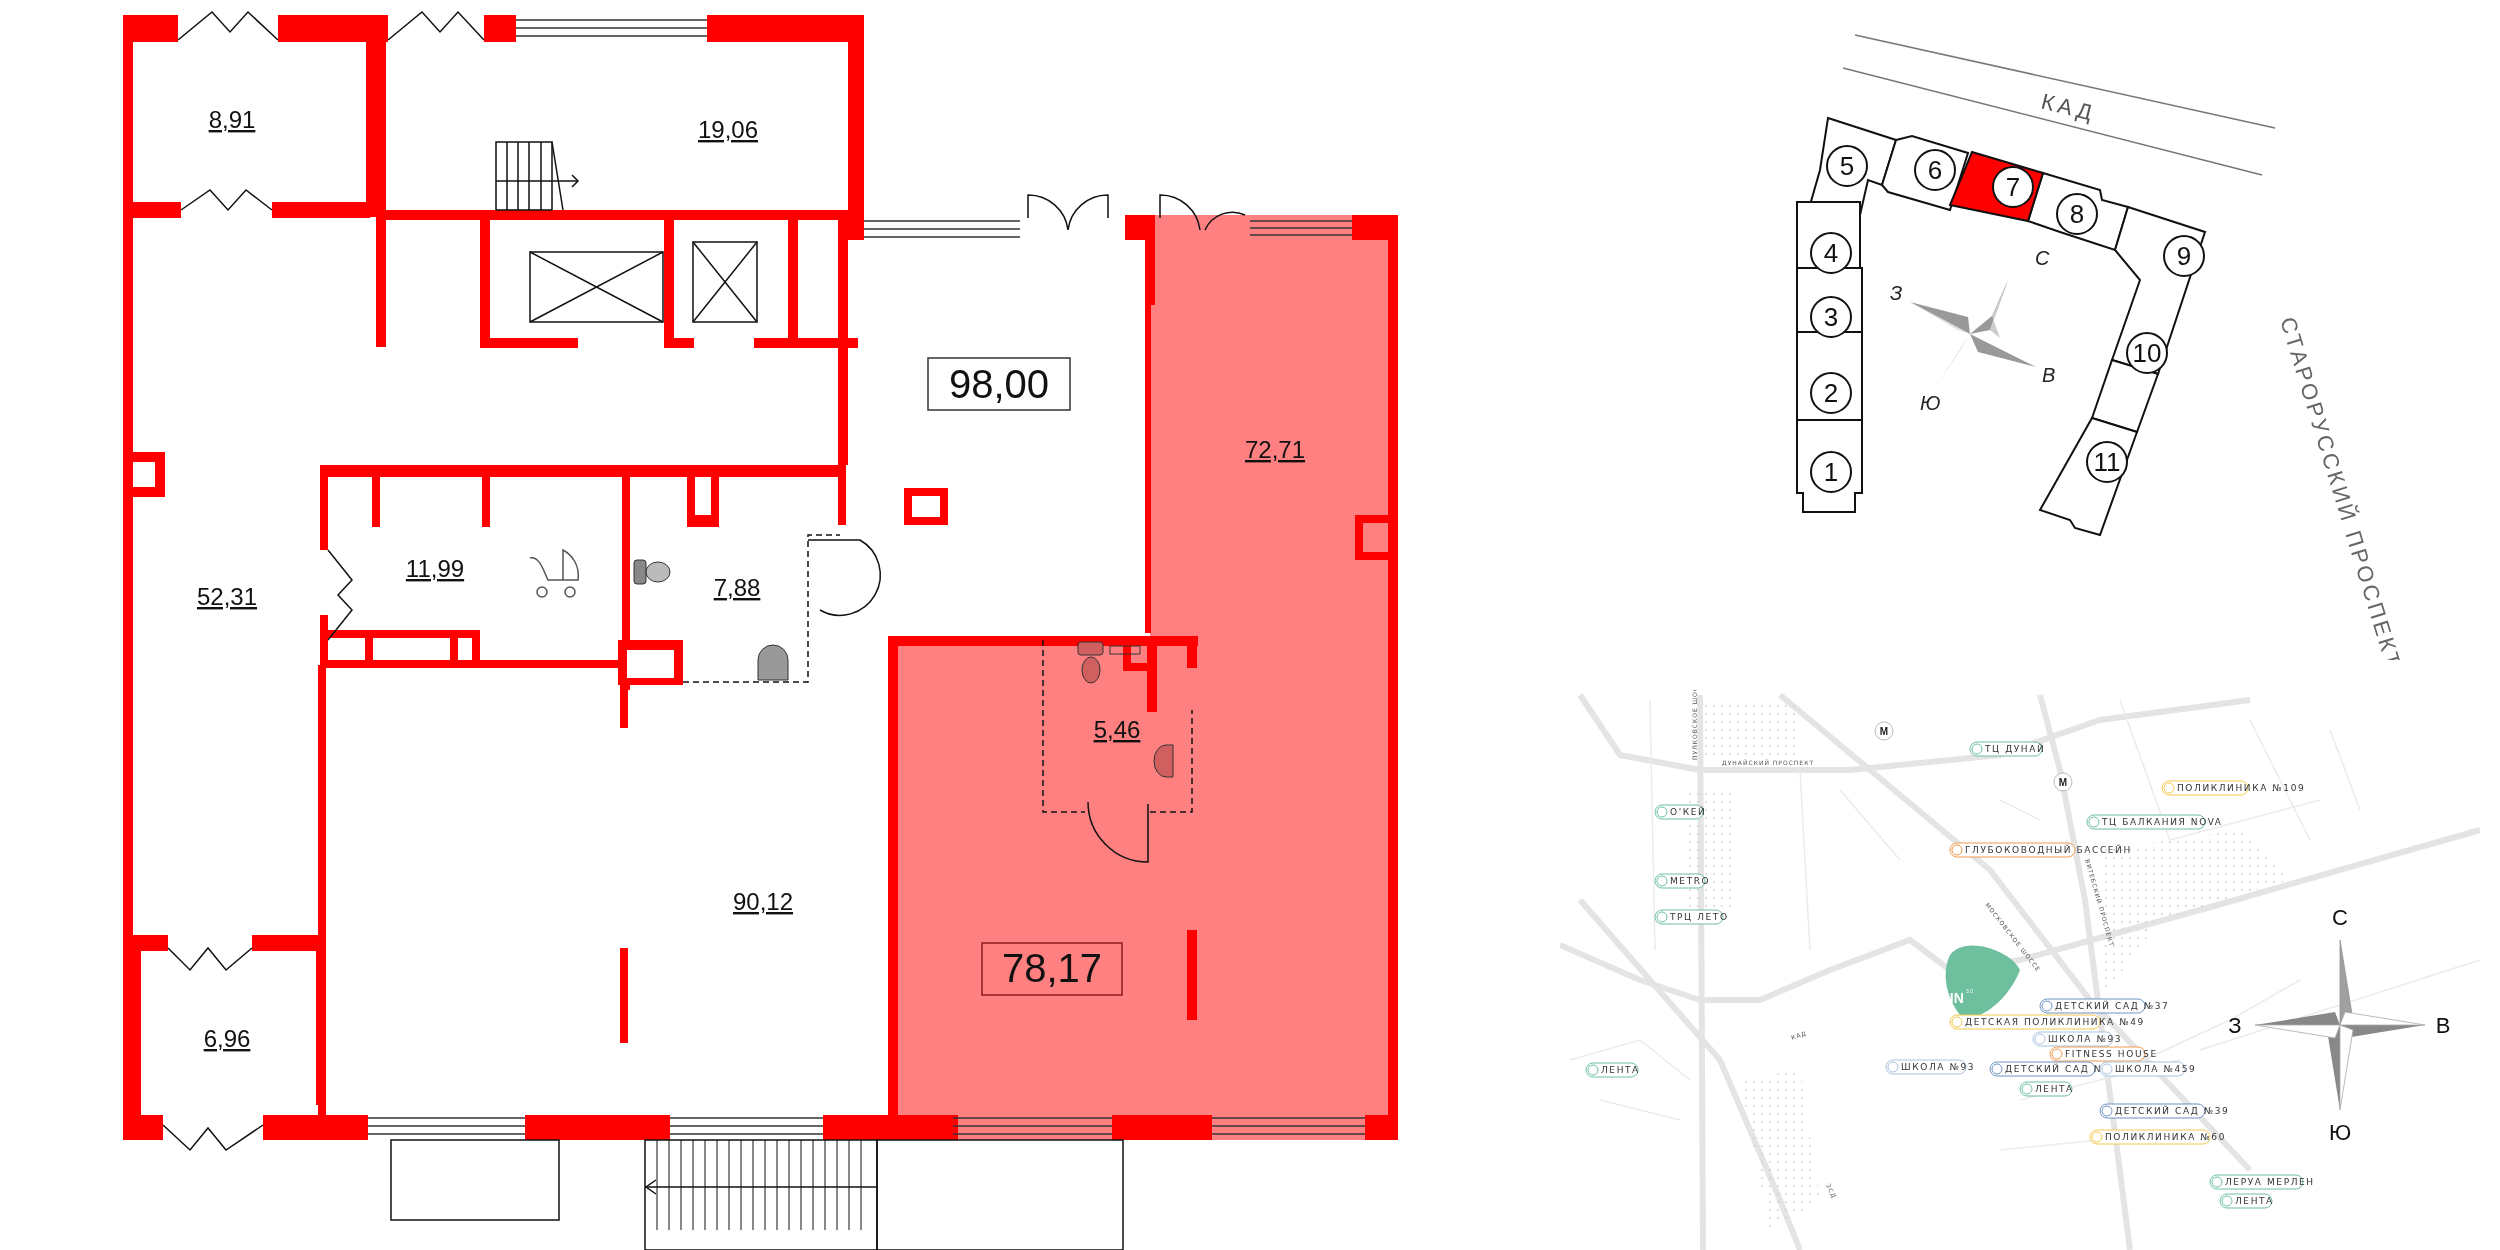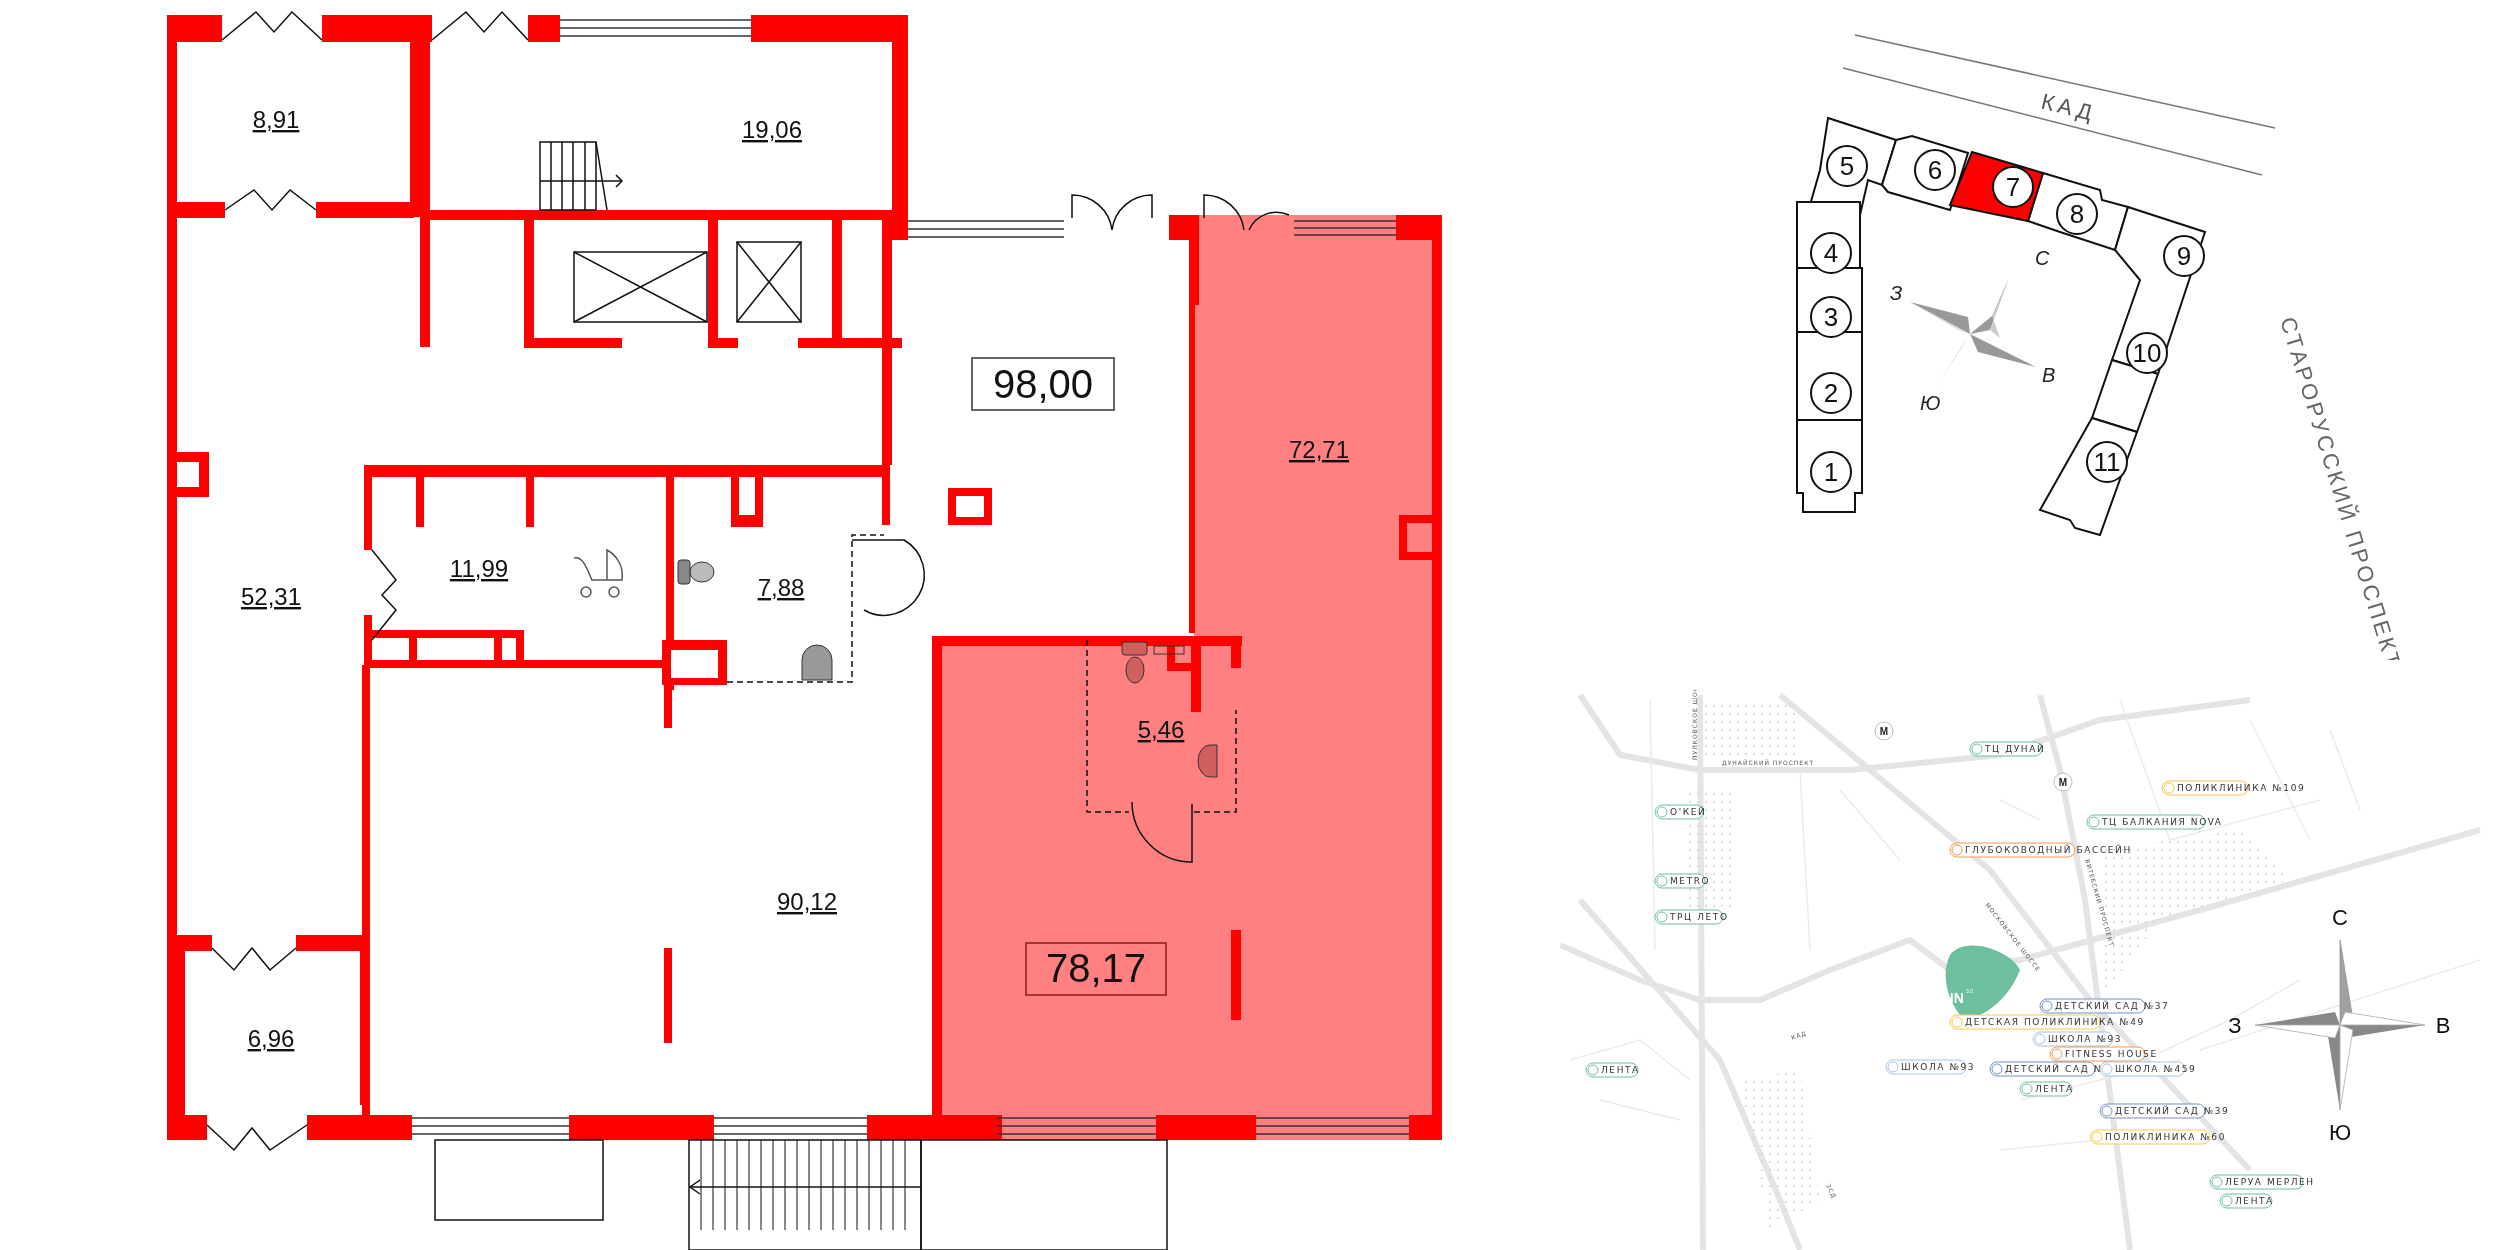--- a/index.html
+++ b/index.html
@@ -1,18 +1,18 @@
 <!DOCTYPE html>
 <html><head>
 <meta charset="utf-8">
 <style>
   html,body{margin:0;padding:0;background:#fff;}
   body{width:2500px;height:1250px;position:relative;overflow:hidden;font-family:"Liberation Sans",sans-serif;}
   #plan,#keyplan,#map{position:absolute;}
-  #plan{left:0;top:0;width:1450px;height:1250px;padding-left:44px;}
+  #plan{left:0;top:0;width:1450px;height:1250px;}
   #keyplan{left:1560px;top:20px;width:940px;height:640px;}
   #map{left:1560px;top:690px;width:940px;height:560px;overflow:hidden;}
   svg text{font-family:"Liberation Sans",sans-serif;}
   .area-label{font-size:24px;fill:#111;text-decoration:underline;}
   .area-boxed{font-size:40px;fill:#111;}
   .poi text{font-family:"DejaVu Sans",sans-serif;font-size:9px;letter-spacing:1.6px;fill:#333;}
   .road-label{font-family:"DejaVu Sans",sans-serif;font-size:6px;letter-spacing:1px;fill:#555;}
 </style>
 </head>
 <body>

